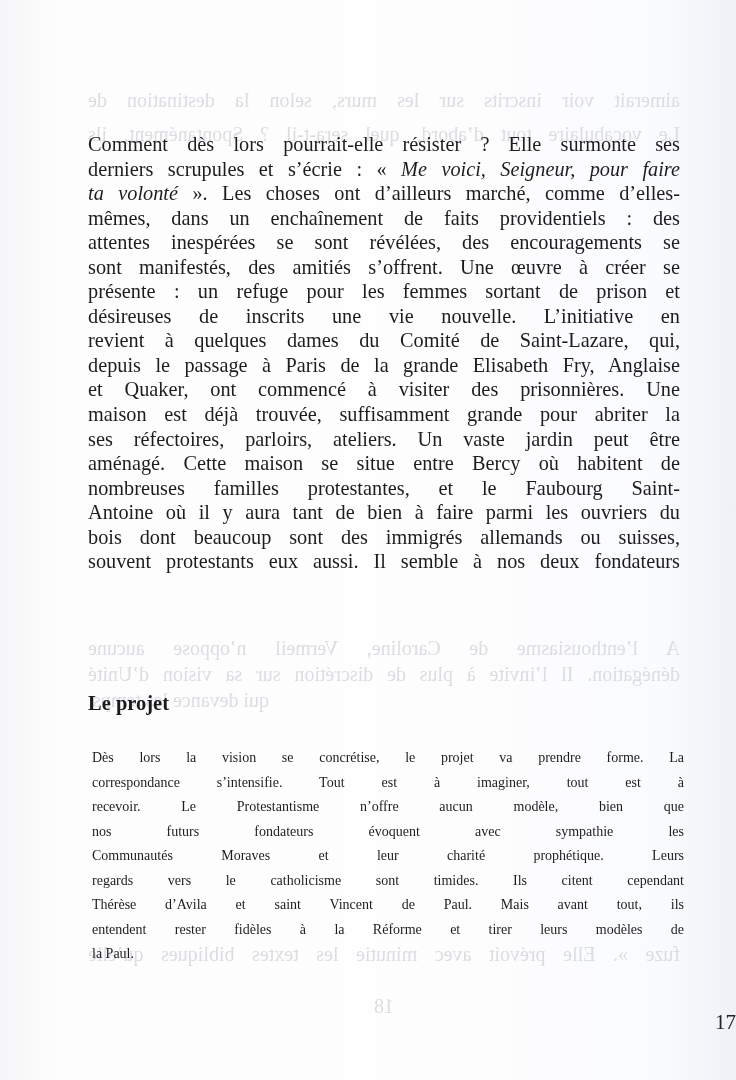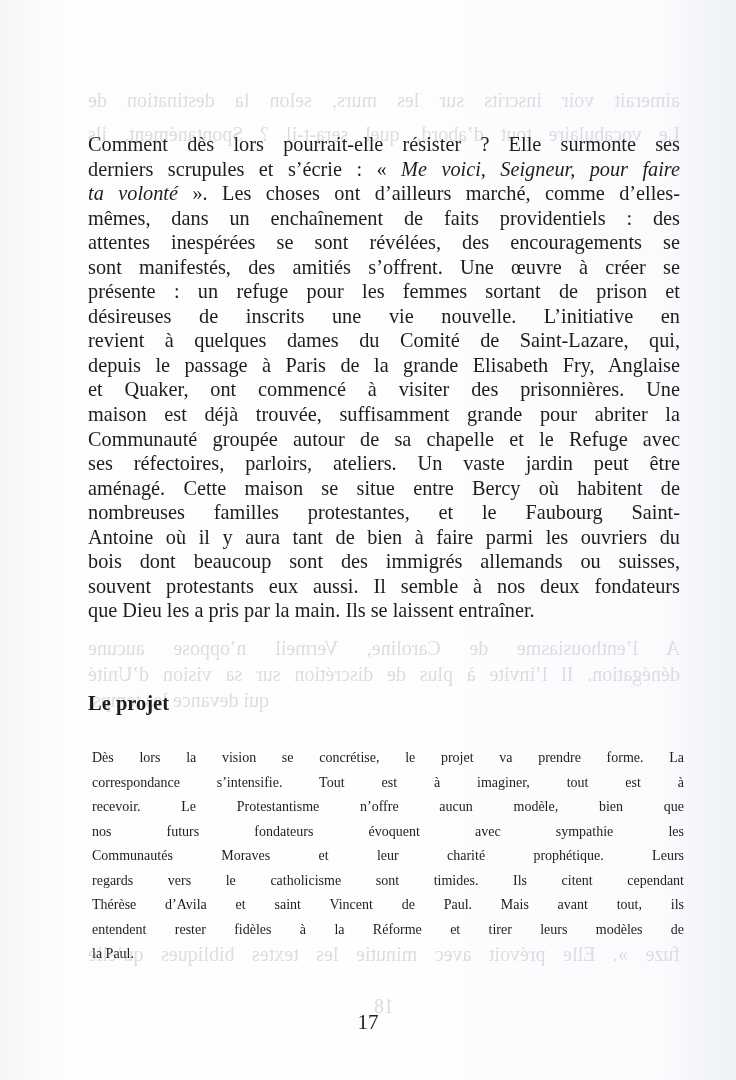--- a/index.html
+++ b/index.html
@@ -71,21 +71,21 @@
     font-weight: bold;
     font-size: 20.5px;
     color: #1a1a1c;
     text-align: right;
   }
   .pagenum {
     position: absolute;
     left: 0;
     width: 736px;
     top: 1010px;
-    text-align: center;
+    text-align: right;
     font-family: "Liberation Serif", serif;
     font-size: 21px;
     color: #222;
   }
   em { font-style: italic; }
 </style>
 </head>
 <body>
 
 <div class="page">
@@ -104,28 +104,26 @@
       <span class="line"><em>ta volonté</em> ». Les choses ont d’ailleurs marché, comme d’elles-</span>
       <span class="line">mêmes, dans un enchaînement de faits providentiels : des</span>
       <span class="line">attentes inespérées se sont révélées, des encouragements se</span>
       <span class="line">sont manifestés, des amitiés s’offrent. Une œuvre à créer se</span>
       <span class="line">présente : un refuge pour les femmes sortant de prison et</span>
       <span class="line">désireuses de inscrits une vie nouvelle. L’initiative en</span>
       <span class="line">revient à quelques dames du Comité de Saint-Lazare, qui,</span>
       <span class="line">depuis le passage à Paris de la grande Elisabeth Fry, Anglaise</span>
       <span class="line">et Quaker, ont commencé à visiter des prisonnières. Une</span>
       <span class="line">maison est déjà trouvée, suffisamment grande pour abriter la</span>
-      <span class="line">Communauté groupée autour de sa chapelle et le Refuge avec</span>
       <span class="line">ses réfectoires, parloirs, ateliers. Un vaste jardin peut être</span>
       <span class="line">aménagé. Cette maison se situe entre Bercy où habitent de</span>
       <span class="line">nombreuses familles protestantes, et le Faubourg Saint-</span>
       <span class="line">Antoine où il y aura tant de bien à faire parmi les ouvriers du</span>
       <span class="line">bois dont beaucoup sont des immigrés allemands ou suisses,</span>
       <span class="line">souvent protestants eux aussi. Il semble à nos deux fondateurs</span>
-      <span class="line last">que Dieu les a pris par la main. Ils se laissent entraîner.</span>
     </div>
 
   <div class="heading">Le projet</div>
 
   <div class="para2" id="para2">
       <span class="line">Dès lors la vision se concrétise, le projet va prendre forme. La</span>
       <span class="line">correspondance s’intensifie. Tout est à imaginer, tout est à</span>
       <span class="line">recevoir. Le Protestantisme n’offre aucun modèle, bien que</span>
       <span class="line">nos futurs fondateurs évoquent avec sympathie les</span>
       <span class="line">Communautés Moraves et leur charité prophétique. Leurs</span>

